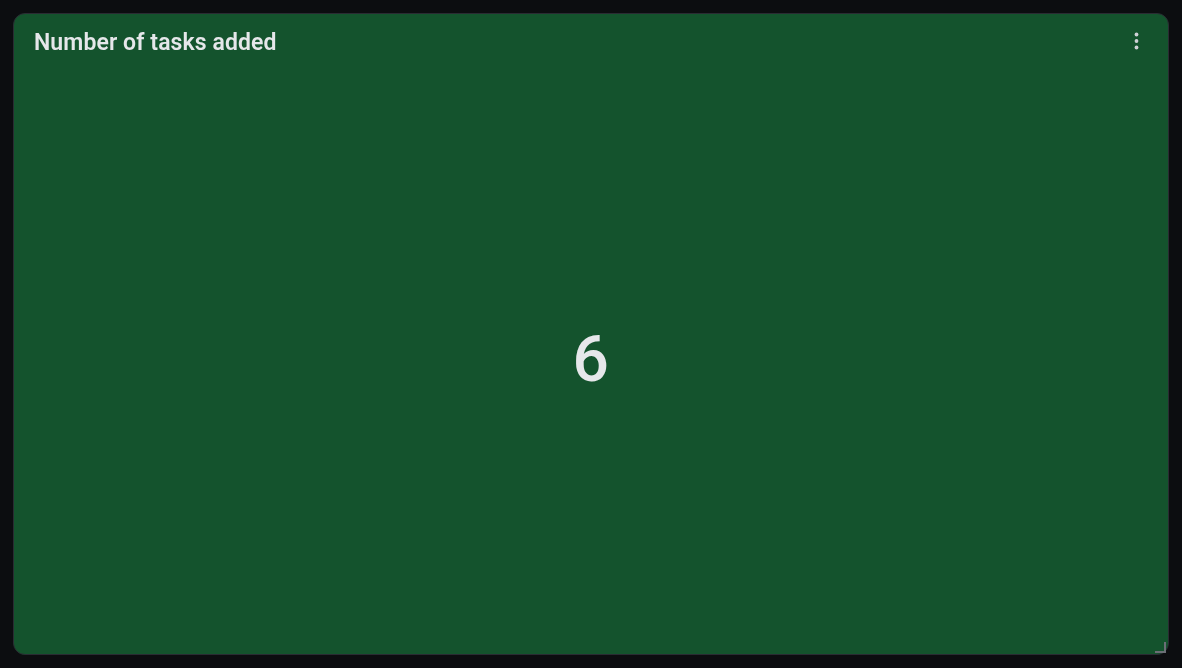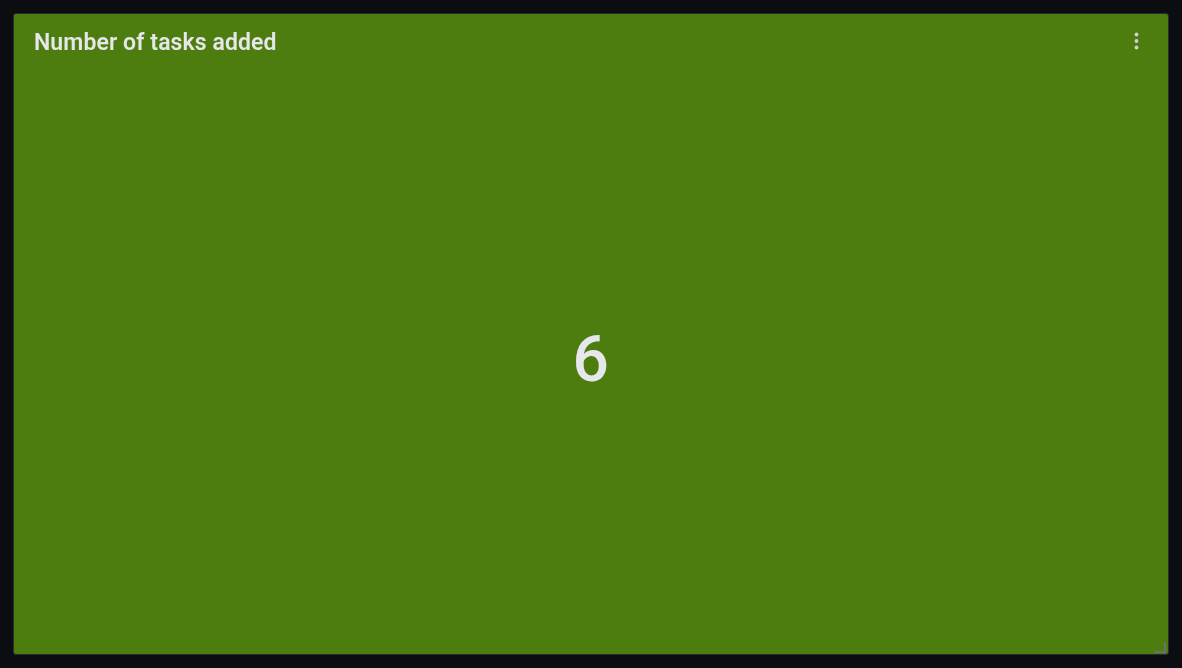--- a/index.html
+++ b/index.html
@@ -11,23 +11,23 @@
       width: 1182px;
       height: 668px;
       background: #0c0d10;
       font-family: -apple-system, BlinkMacSystemFont, "Segoe UI", Roboto, Helvetica, Arial, sans-serif;
       padding: 13px;
       overflow: hidden;
     }
     .panel {
       width: 100%;
       height: 100%;
-      background: #4d7c0f;
+      background: #14532d;
       border: 1px solid #2a2c33;
-      border-radius: 3px;
+      border-radius: 12px;
       position: relative;
       display: flex;
       flex-direction: column;
     }
     .panel-header {
       display: flex;
       align-items: center;
       justify-content: space-between;
       padding: 12px 18px 8px 20px;
       height: 52px;

